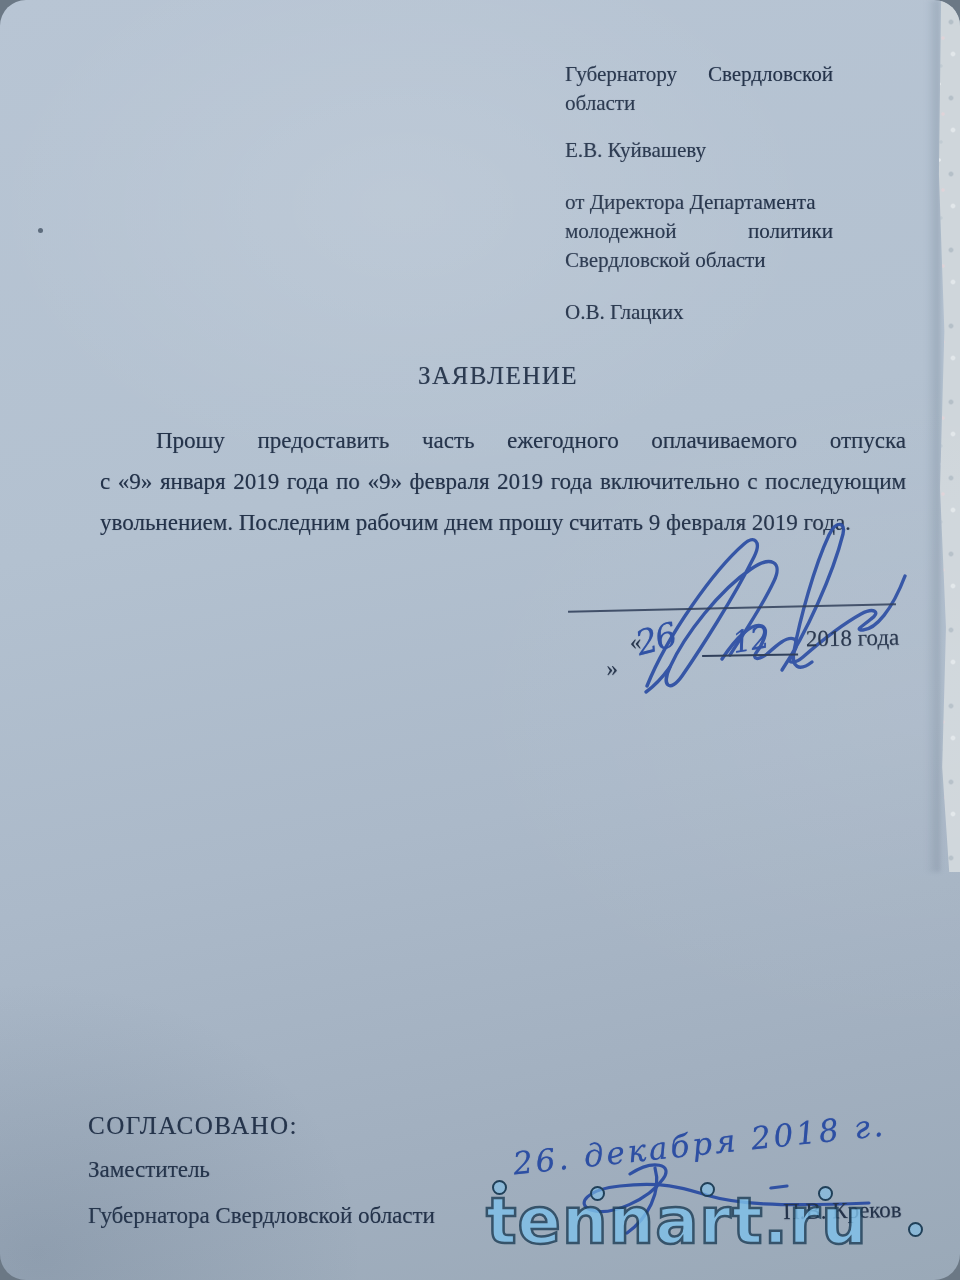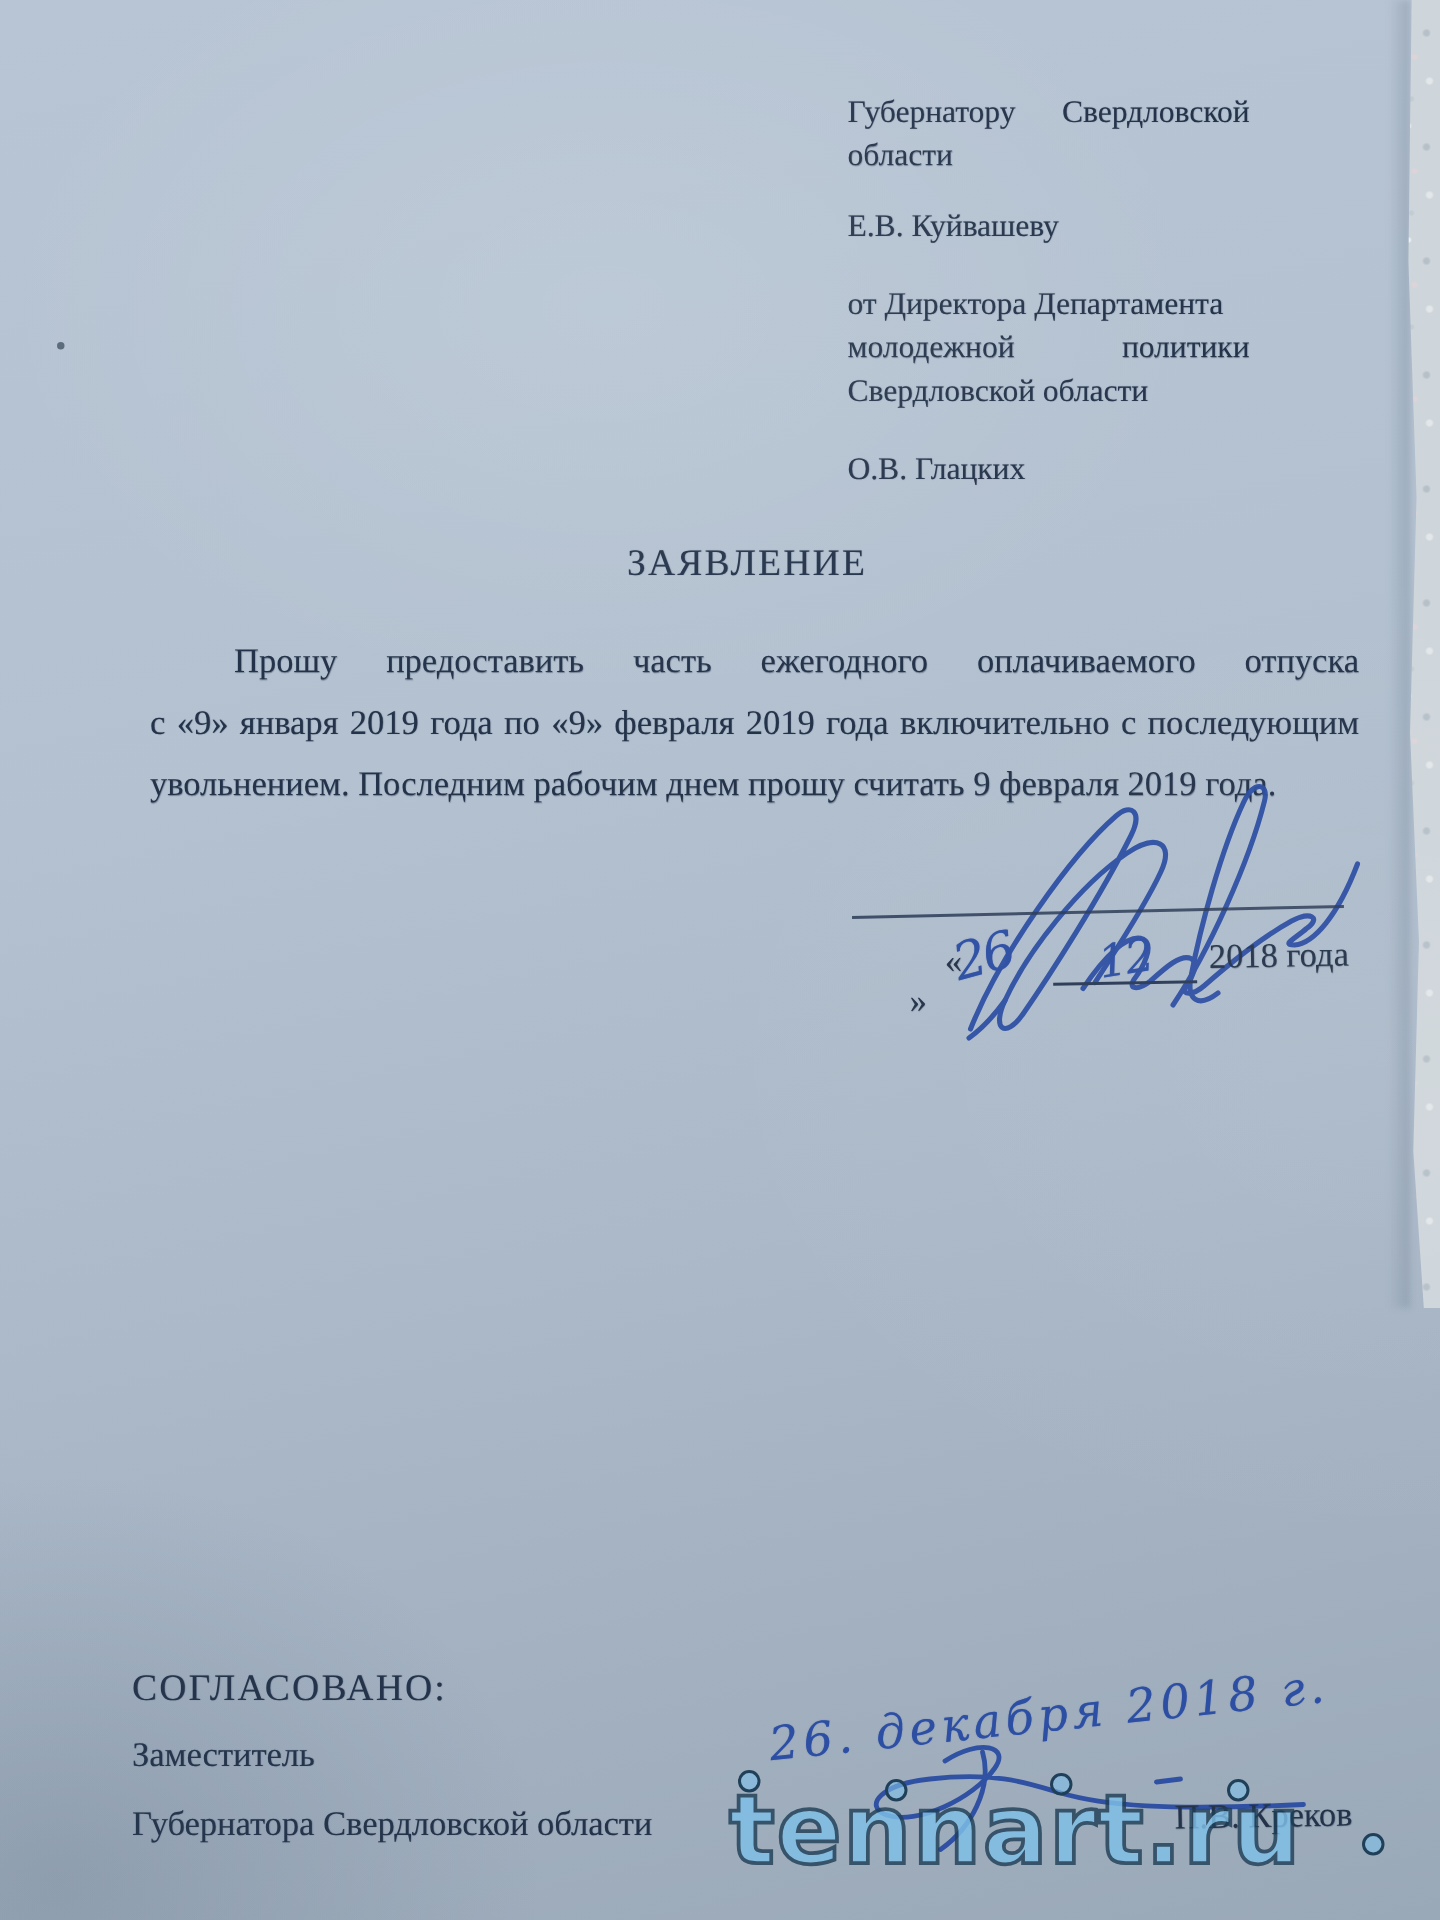--- a/index.html
+++ b/index.html
@@ -12,20 +12,21 @@
     --line-color:#2a3a55;
   }
   html,body{margin:0;padding:0;background:#6b7885;}
   .page{
     position:relative;
     width:960px;height:1280px;
     overflow:hidden;
     font-family:"Liberation Serif",serif;
     color:var(--printed-text);
     background:linear-gradient(168deg,var(--paper-top) 0%,#b3c1d0 38%,#abb9c9 62%,#a1afbf 84%,var(--paper-bottom) 100%);
+    border-radius:26px;
   }
   .page::after{ 
     content:"";position:absolute;inset:0;pointer-events:none;
     background:
       radial-gradient(ellipse 600px 400px at 42% 16%, rgba(255,255,255,0.10), transparent 70%),
       radial-gradient(ellipse 500px 420px at 4% 98%, rgba(50,70,92,0.16), transparent 65%),
       radial-gradient(ellipse 700px 500px at 96% 55%, rgba(255,255,255,0.05), transparent 70%);
   }
   .printed{text-shadow:0.3px 0.4px 0.7px rgba(30,45,70,0.45);}
   .hand{

